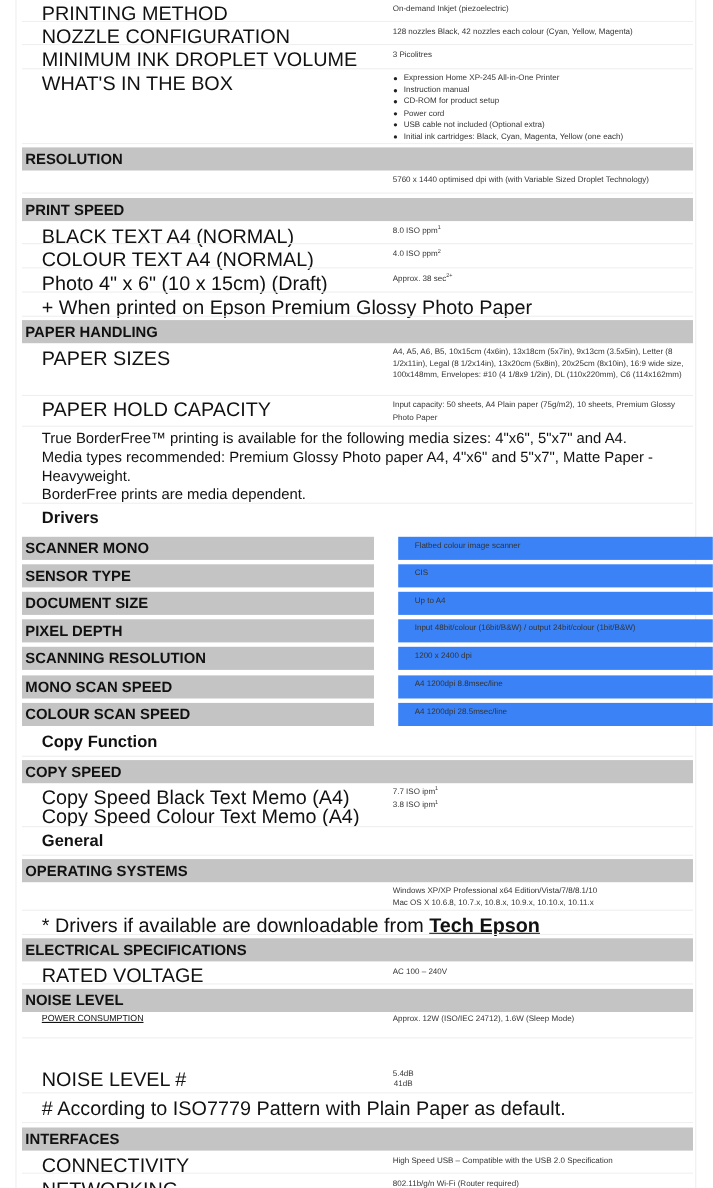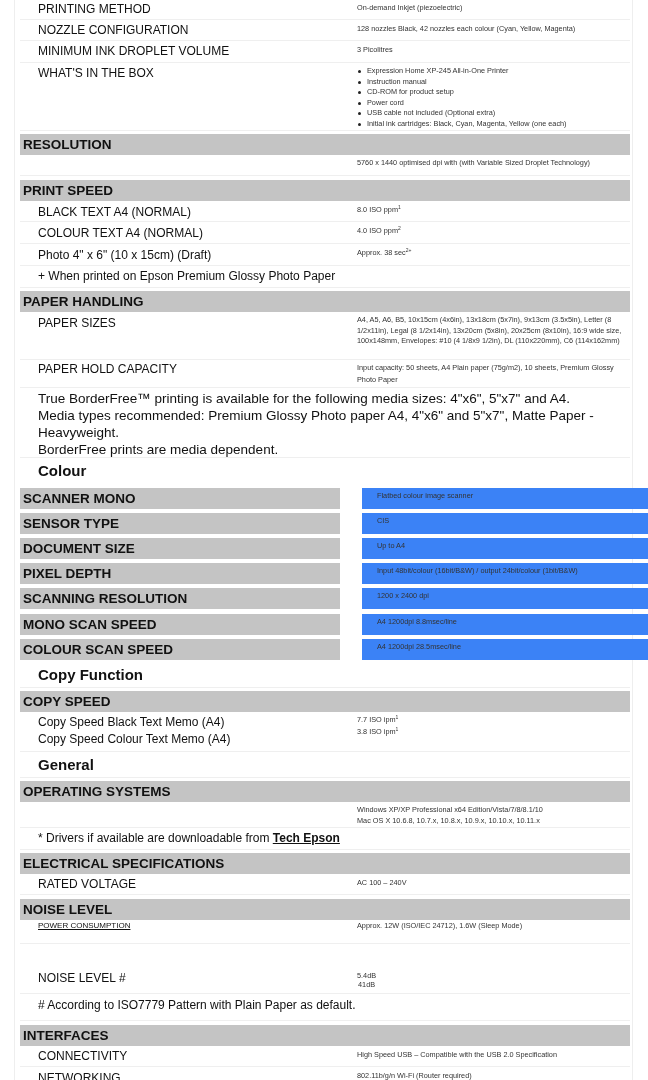--- a/index.html
+++ b/index.html
@@ -9,21 +9,21 @@
     position: relative;
   }
   .page { position: absolute; left: 0; top: 0; width: 648px; height: 1080px; }
   .frame-line { position: absolute; left: 14px; top: 0; width: 1px; height: 1080px; background: #eeeeee; }
   .frame-line.r { left: 632px; }
   .hdr {
     position: absolute; left: 20px; width: 610px; height: 21px; background: #c4c4c4;
     font-weight: bold; font-size: 13.5px; line-height: 21px; padding-left: 3px; box-sizing: border-box;
     color: #111;
   }
-  .lbl { position: absolute; left: 38px; font-size: 12px; color: #111; white-space: nowrap; }
+  .lbl { position: absolute; left: 38px; font-size: 18px; color: #111; white-space: nowrap; }
   .lbl.small { font-size: 8px; text-decoration: underline; }
   .val { position: absolute; left: 357px; font-size: 7.3px; color: #333; line-height: 10.5px; white-space: nowrap; }
   .val.wrap { white-space: normal; width: 275px; }
   .sep { position: absolute; left: 20px; width: 610px; height: 1px; background: #efefef; }
   .note { position: absolute; left: 38px; font-size: 13.5px; color: #111; line-height: 17px; width: 590px; }
   .subhead { position: absolute; left: 38px; font-size: 15px; font-weight: bold; color: #111; }
   .scan-lbl {
     position: absolute; left: 20px; width: 320px; height: 21px; background: #c4c4c4;
     font-weight: bold; font-size: 13.5px; line-height: 21px; padding-left: 3px; box-sizing: border-box;
   }
@@ -98,21 +98,21 @@
   <div class="val wrap" style="top:362px; line-height:12px;">Input capacity: 50 sheets, A4 Plain paper (75g/m2), 10 sheets, Premium Glossy Photo Paper</div>
   <div class="sep" style="top:387px"></div>
 
   <div class="note" style="top:390px">
     <div>True BorderFree™ printing is available for the following media sizes: 4"x6", 5"x7" and A4.</div>
     <div>Media types recommended: Premium Glossy Photo paper A4, 4"x6" and 5"x7", Matte Paper - Heavyweight.</div>
     <div>BorderFree prints are media dependent.</div>
   </div>
   <div class="sep" style="top:457px"></div>
 
-  <div class="subhead" style="top:462px">Colour</div>
+  <div class="subhead" style="top:462px">Drivers</div>
 
   <div class="scan-lbl" style="top:488px">SCANNER MONO</div>
   <div class="scan-val" style="top:488px">Flatbed colour image scanner</div>
 
   <div class="scan-lbl" style="top:513px">SENSOR TYPE</div>
   <div class="scan-val" style="top:513px">CIS</div>
 
   <div class="scan-lbl" style="top:538px">DOCUMENT SIZE</div>
   <div class="scan-val" style="top:538px">Up to A4</div>
 

